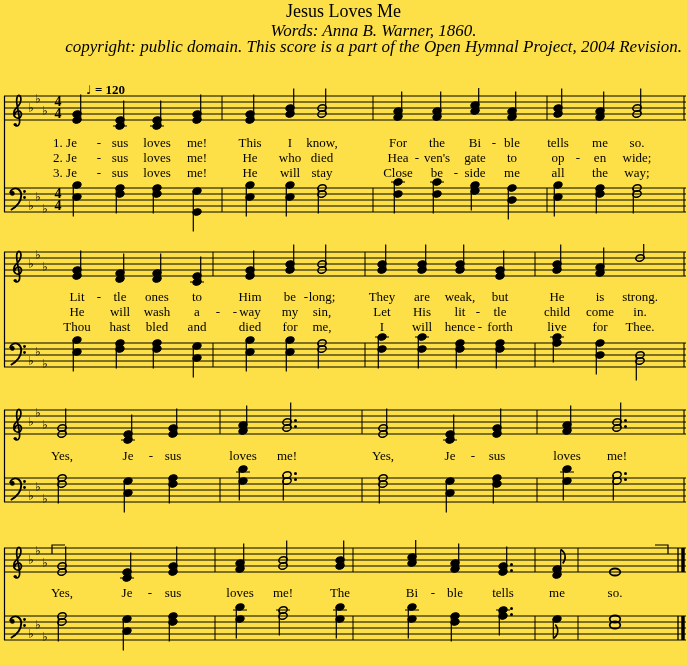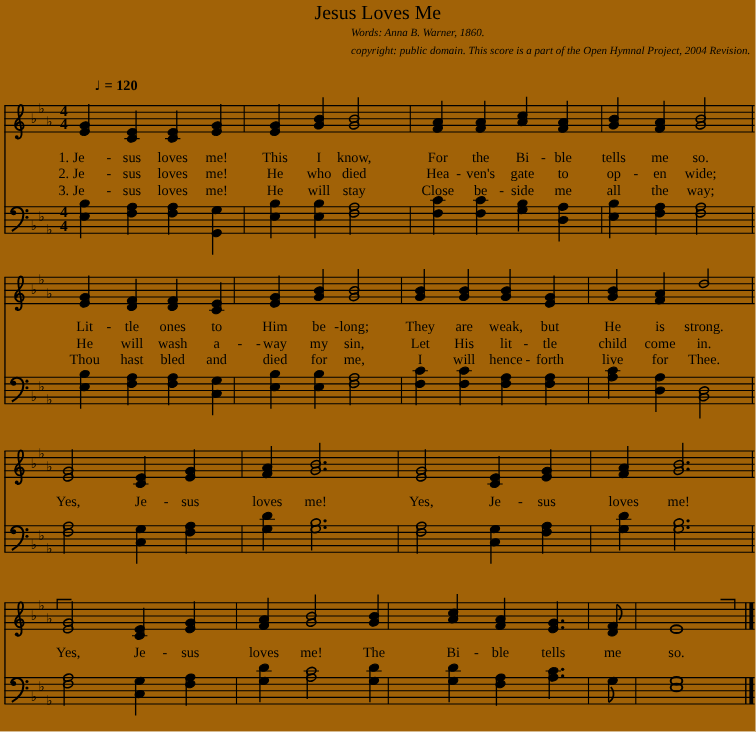--- a/index.html
+++ b/index.html
@@ -1,22 +1,22 @@
 <!DOCTYPE html>
 <html><head>
 <meta charset="utf-8">
 <style>
   html,body{margin:0;padding:0;background:#fff;}
-  .page{position:relative;width:687px;height:665px;background:#a16207;overflow:hidden;
+  .page{position:relative;width:687px;height:665px;background:#fde047;overflow:hidden;
         font-family:"Liberation Serif",serif;color:#000;}
   .title{position:absolute;top:1px;left:0;right:0;text-align:center;margin:0;
          font-size:18px;font-weight:400;font-family:"Liberation Serif",serif;}
-  .credits{position:absolute;top:23px;right:5px;text-align:left;
-           font-style:italic;font-size:10px;line-height:15.5px;}
-  .tempo{position:absolute;top:70px;left:86px;font-weight:bold;font-size:13px;}
+  .credits{position:absolute;top:23px;right:5px;text-align:center;
+           font-style:italic;font-size:17px;line-height:15.5px;}
+  .tempo{position:absolute;top:82px;left:86px;font-weight:bold;font-size:13px;}
   .tempo .glyph{font-family:"DejaVu Sans",sans-serif;font-size:12px;}
   svg.system{position:absolute;left:0;}
 </style>
 </head>
 <body>
 
 <div class="page">
   <h1 class="title">Jesus Loves Me</h1>
   <div class="credits">
     <div>Words: Anna B. Warner, 1860.</div>

